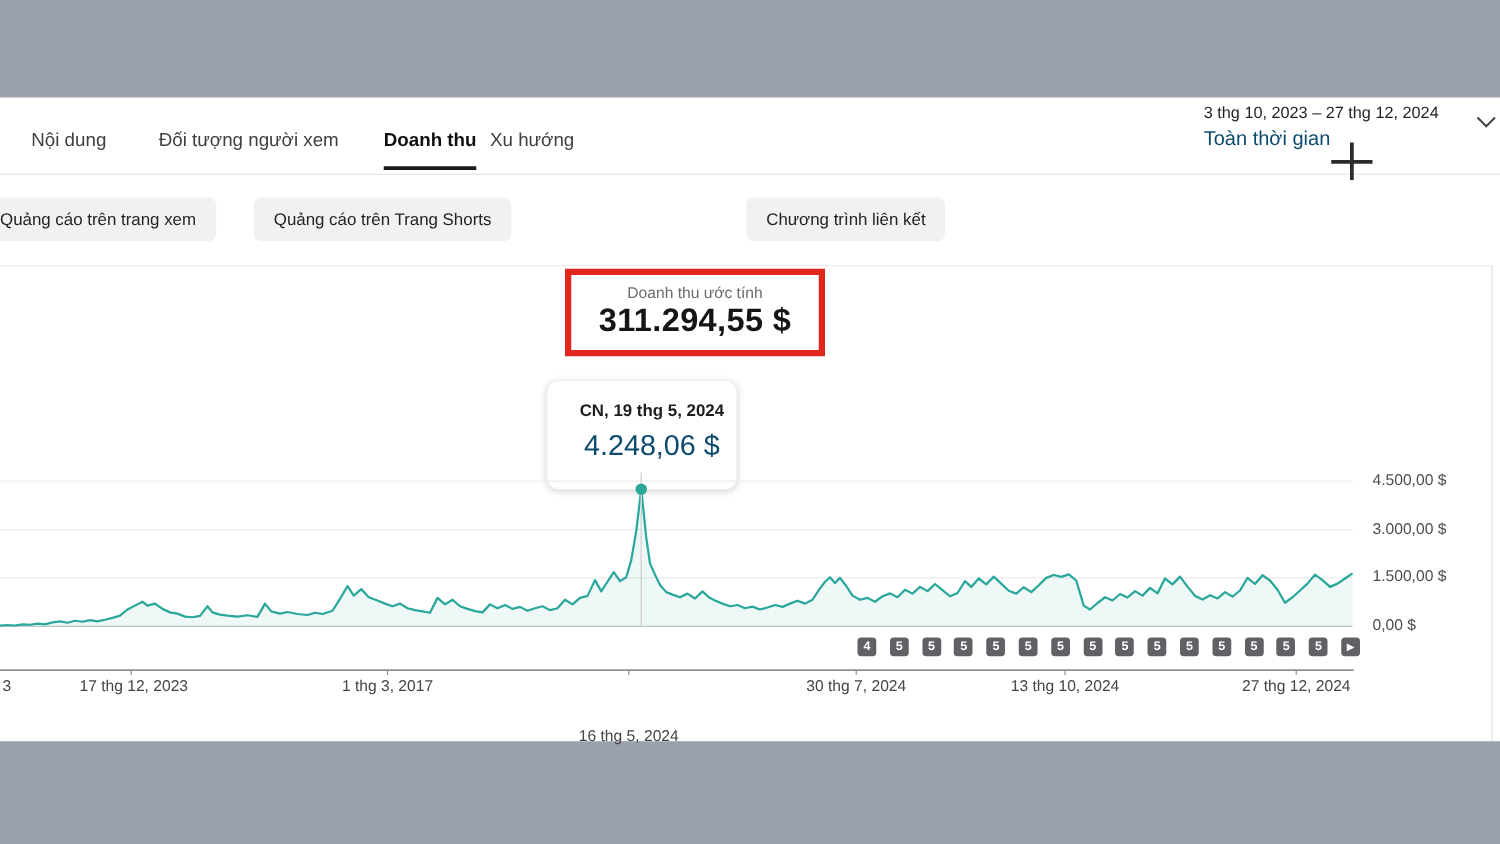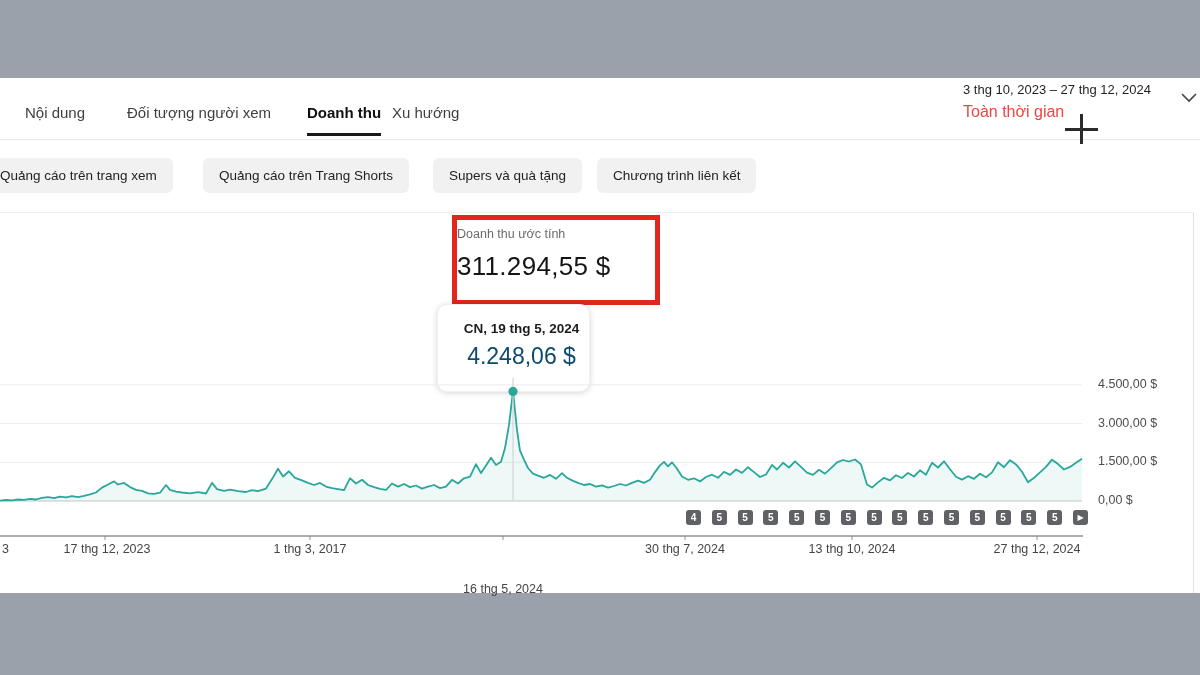--- a/index.html
+++ b/index.html
@@ -10,40 +10,40 @@
 
   
   .tabs{position:absolute;left:0;top:78px;width:1200px;height:62px;border-bottom:1px solid #e7e7e7;box-sizing:border-box;}
   .tab{position:absolute;top:26px;font-size:15px;color:#3f3f3f;cursor:pointer;white-space:nowrap;}
   .tab.active{color:#101010;font-weight:700;}
   .tab.active::after{content:'';position:absolute;left:0;right:0;bottom:-15px;height:3px;background:#1a1a1a;}
 
   
   .daterange{position:absolute;left:963px;top:82px;width:210px;cursor:pointer;}
   .daterange .range{font-size:13px;color:#1f1f1f;white-space:nowrap;}
-  .daterange .period{font-size:16px;color:#ef4444;margin-top:6px;}
+  .daterange .period{font-size:16px;color:#0c4a6e;margin-top:6px;}
   .chev{position:absolute;left:1181px;top:93px;}
 
   
   .cursor-h{position:absolute;left:1065px;top:128px;width:33px;height:3px;background:#2b2b2b;}
   .cursor-v{position:absolute;left:1080px;top:114px;width:3px;height:30px;background:#2b2b2b;}
 
   
   .chip{position:absolute;top:158px;height:35px;line-height:35px;background:#f1f1f2;border-radius:6px;
         font-size:13.5px;color:#232323;padding:0 16px;white-space:nowrap;cursor:pointer;}
 
   
   .card-top{position:absolute;left:0;top:212px;width:1193px;height:1px;background:#ededed;}
   .card-right{position:absolute;left:1193px;top:212px;width:1px;height:381px;background:#e2e2e2;}
 
   
-  .metric-box{position:absolute;left:452px;top:215px;width:208px;height:90px;box-sizing:border-box;
-              border:5px solid #e1261d;text-align:left;}
+  .metric-box{position:absolute;left:452px;top:215px;width:208px;height:70px;box-sizing:border-box;
+              border:5px solid #e1261d;text-align:center;}
   .metric-label{font-size:12.5px;color:#6b6b6b;margin-top:7px;}
-  .metric-value{font-size:26px;font-weight:400;color:#151515;margin-top:10px;letter-spacing:.3px;}
+  .metric-value{font-size:26px;font-weight:700;color:#151515;margin-top:0;letter-spacing:.3px;}
 
   
   .tooltip{position:absolute;left:437px;top:304px;width:153px;height:88px;background:#fff;
            border:1px solid #f0f0f0;border-radius:10px;box-shadow:0 1px 6px rgba(0,0,0,.16);
            padding:16px 0 0 16px;box-sizing:border-box;text-align:center;}
   .tt-date{font-size:13.5px;font-weight:700;color:#1d1d1d;white-space:nowrap;}
   .tt-value{font-size:23px;font-weight:500;margin-top:7px;white-space:nowrap;}
 
   
   .chart-svg{position:absolute;left:0;top:330px;width:1200px;height:210px;}
@@ -72,21 +72,20 @@
     <div class="period">Toàn thời gian</div>
   </div>
   <svg class="chev" width="16" height="10" viewBox="0 0 16 10">
     <polyline points="1,1 8,8 15,1" fill="none" stroke="#444" stroke-width="1.6"></polyline>
   </svg>
   <div class="cursor-h"></div>
   <div class="cursor-v"></div>
 
   <div class="chip" style="left:-16px">Quảng cáo trên trang xem</div>
   <div class="chip" style="left:203px">Quảng cáo trên Trang Shorts</div>
-  <div class="chip" style="left:433px">Supers và quà tặng</div>
   <div class="chip" style="left:597px">Chương trình liên kết</div>
 
   <div class="card-top"></div>
   <div class="card-right"></div>
 
   <div class="metric-box" style="border-color: rgb(225, 38, 29);">
     <div class="metric-label">Doanh thu ước tính</div>
     <div class="metric-value">311.294,55 $</div>
   </div>
 

